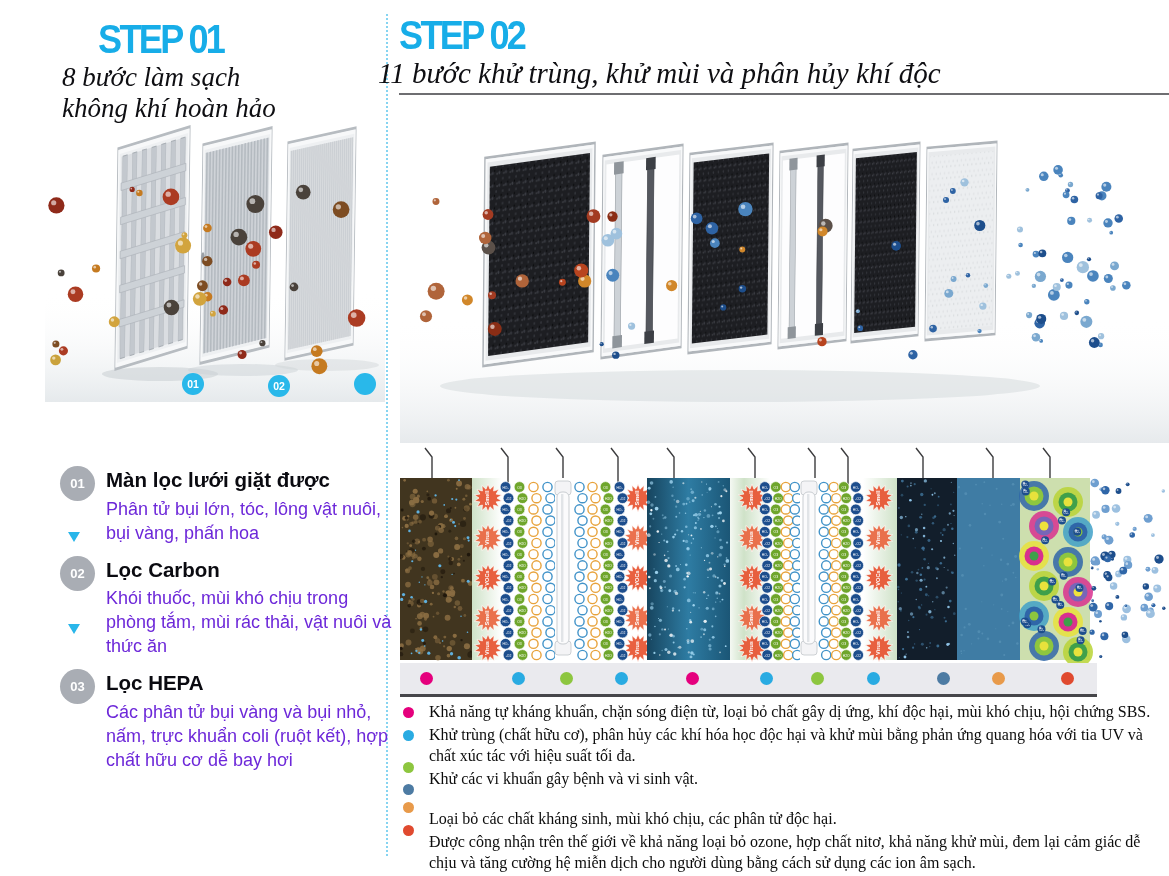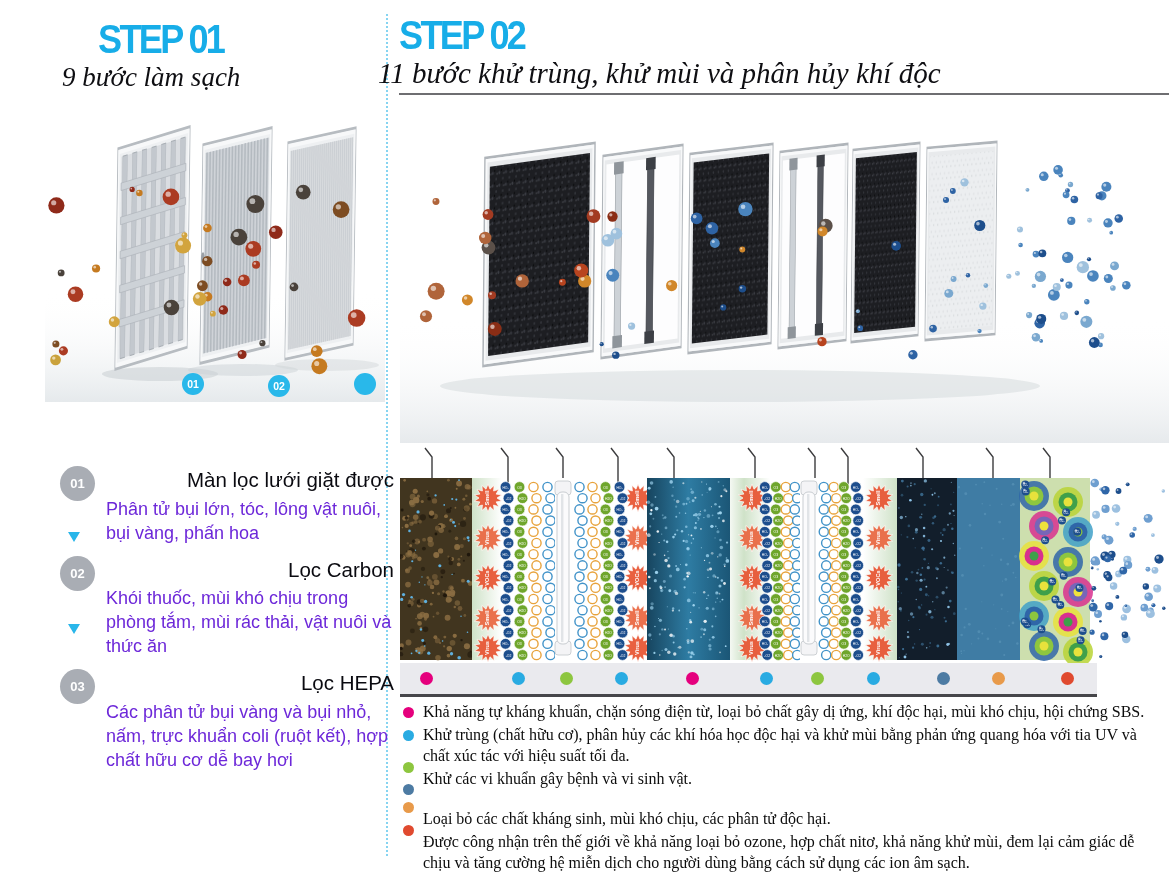--- a/index.html
+++ b/index.html
@@ -48,52 +48,53 @@
   
   #step1-list{position:absolute;left:60px;top:468px;width:330px;}
   .s1-item{position:relative;margin-bottom:13px;min-height:40px;}
   .s1-num{
     position:absolute;left:0;top:-2px;width:35px;height:35px;border-radius:50%;
     background:#a9adb4;color:#ffffff;font-weight:700;font-size:13px;
     display:flex;align-items:center;justify-content:center;letter-spacing:0;
   }
   .s1-texts{margin-left:46px;width:288px;}
   .s1-head{
-    font-size:20.5px;font-weight:400;color:#0a0a10;margin:0 0 4px 0;line-height:1.2;text-align:right;
+    font-size:20.5px;font-weight:700;color:#0a0a10;margin:0 0 4px 0;line-height:1.2;
   }
   .s1-body{
     font-size:18px;color:#6d28d9;margin:0;line-height:24px;
   }
   .tri-down{
     position:absolute;width:0;height:0;
     border-left:6px solid transparent;border-right:6px solid transparent;
     border-top:10px solid #29b6ea;
   }
   #tri-1{left:68px;top:532px;}
   #tri-2{left:68px;top:624px;}
   
   #legend{position:absolute;left:403px;top:701px;width:762px;}
-  .legend-item{display:flex;gap:9px;margin:0 0 1px 0;}
+  .legend-item{display:flex;gap:15px;margin:0 0 1px 0;}
   .legend-dot{
     flex:0 0 auto;width:11px;height:11px;border-radius:50%;margin-top:6px;
   }
   .legend-item:nth-child(n+3) .legend-dot{transform:translateY(-12px);}
   .legend-text{
     font-family:"Liberation Serif","DejaVu Serif",serif;
     font-size:16px;line-height:21.5px;color:#0c0c0c;
   }
 </style>
 </head>
 <body>
 
 <div id="divider"></div>
 
 <div id="step1-title" class="step-title">STEP 01</div>
 <div id="step1-sub" class="step-sub">
-  <div>9 bước làm sạch</div>
+  <div>8 bước làm sạch</div>
+  <div>không khí hoàn hảo</div>
 </div>
 
 <div id="step2-title" class="step-title">STEP 02</div>
 <div id="step2-sub" class="step-sub">11 bước khử trùng, khử mùi và phân hủy khí độc</div>
 <div id="step2-rule"></div>
 
 <div id="left-illustration"><svg width="340" height="305" viewBox="0 0 340 305" xmlns="http://www.w3.org/2000/svg">
       <defs>
         <linearGradient id="lg-floor" x1="0" y1="0" x2="0" y2="1">
       <stop offset="0" stop-color="#ffffff" stop-opacity="0"></stop>

